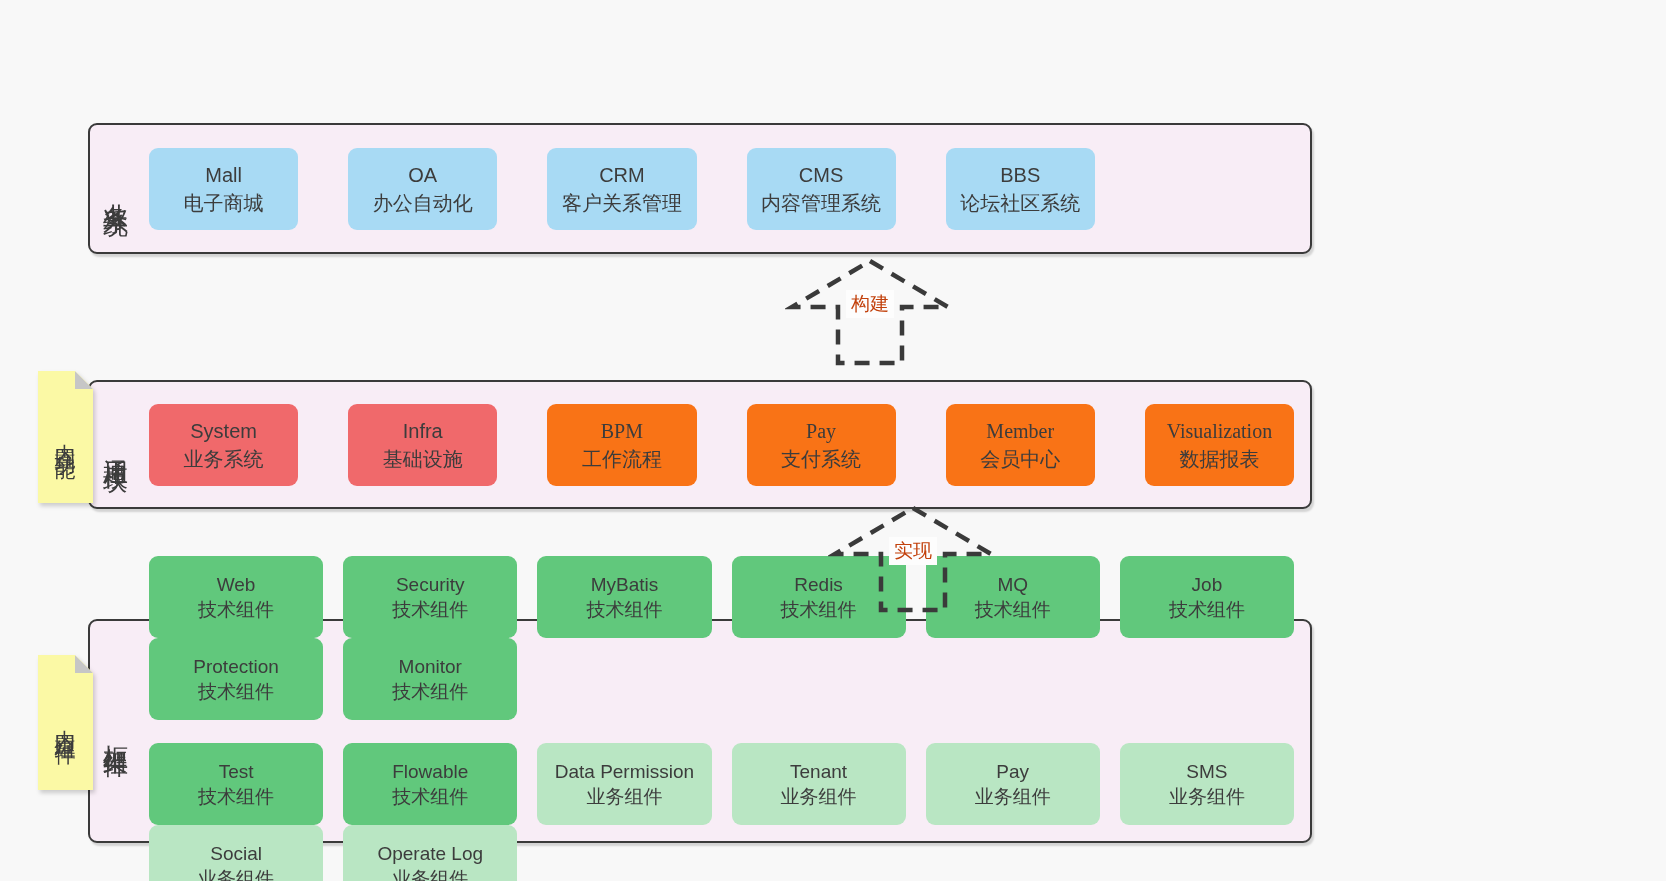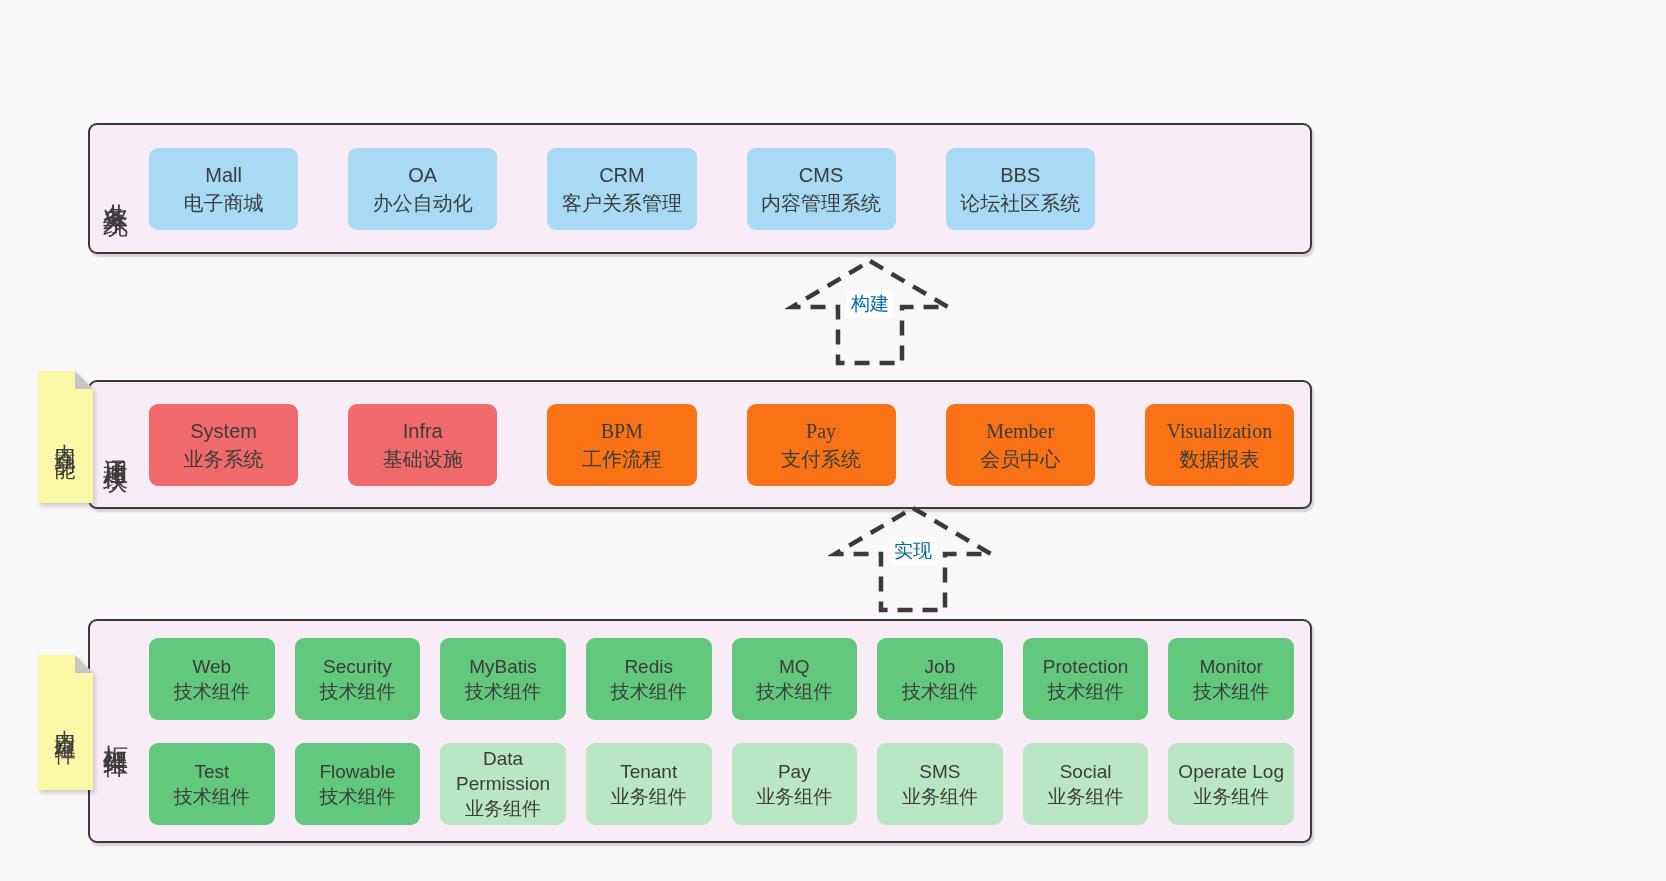--- a/index.html
+++ b/index.html
@@ -49,21 +49,21 @@
     flex: 1;
     margin: 0 16px 0 21px;
     display: flex;
     flex-direction: column;
     justify-content: center;
     gap: 23px;
     min-width: 0;
   }
   .box-row { display: grid; }
   .cols-6 { grid-template-columns: repeat(6, 1fr); column-gap: 50px; }
-  .cols-8 { grid-template-columns: repeat(8, 1fr); column-gap: 20px; }
+  .cols-8 { grid-template-columns: repeat(6, 1fr); column-gap: 20px; }
 
   .box {
     height: 82px;
     border-radius: 9px;
     display: flex;
     flex-direction: column;
     justify-content: center;
     align-items: center;
     text-align: center;
     font-size: 20px;
@@ -123,21 +123,21 @@
   }
   .arrow-label {
     position: absolute;
     top: 34px;
     left: 50%;
     transform: translateX(-50%);
     background: #fdfdfd;
     padding: 1px 5px;
     font-size: 19px;
     line-height: 26px;
-    color: #0369a1;
+    color: #c2410c;
     white-space: nowrap;
   }
 </style>
 </head>
 <body>
 
 <div class="stage">
 
   <section class="layer" id="layer-business">
     <div class="layer-label">业务系统</div>

